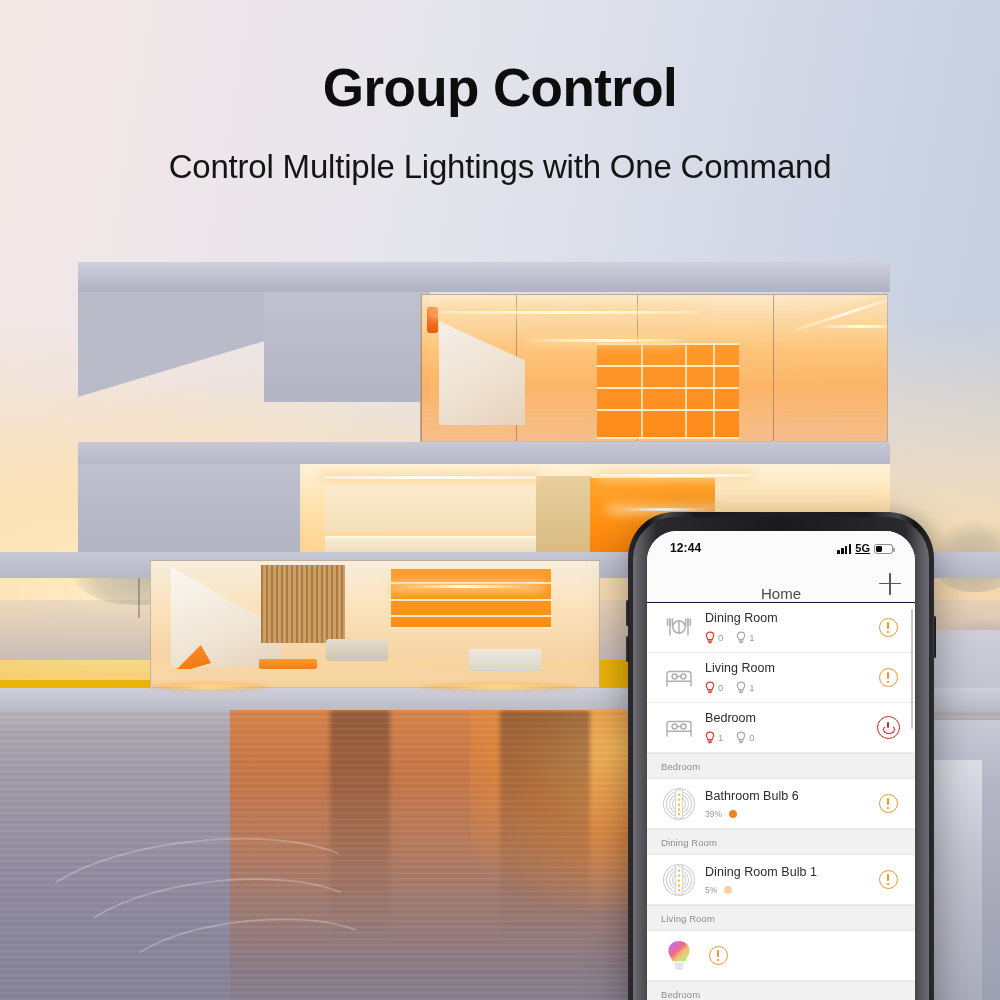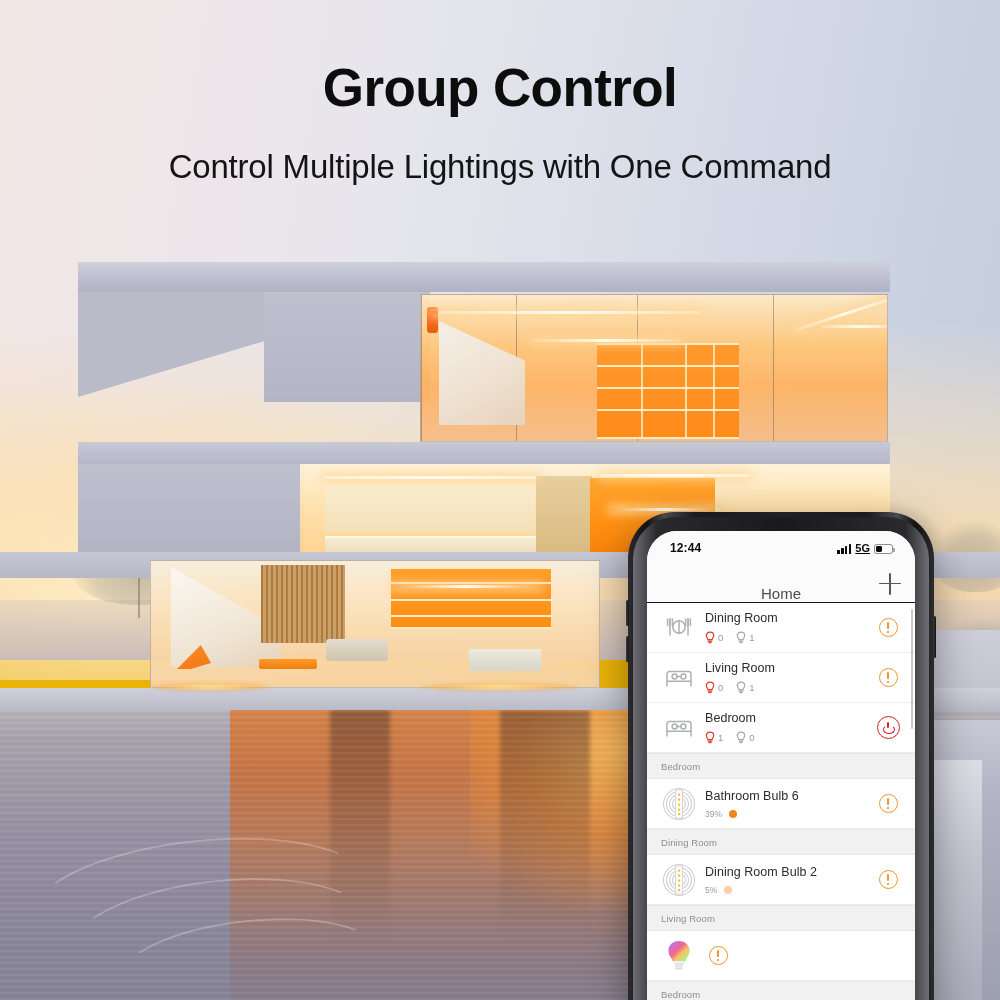--- a/index.html
+++ b/index.html
@@ -765,21 +765,21 @@
               <g fill="#f2c23c">
                 <rect x="16" y="6.5" width="2.2" height="2.2" rx="0.5"></rect>
                 <rect x="16" y="11.5" width="2.2" height="2.2" rx="0.5"></rect>
                 <rect x="16" y="16.5" width="2.2" height="2.2" rx="0.5"></rect>
                 <rect x="16" y="21.5" width="2.2" height="2.2" rx="0.5"></rect>
                 <rect x="16" y="26" width="2.2" height="2.2" rx="0.5"></rect>
               </g>
             </svg>
           </div>
           <div class="row-mid">
-            <div class="row-title">Dining Room Bulb 2</div>
+            <div class="row-title">Dining Room Bulb 1</div>
             <div class="dim-row">
               <span class="dim-pct">5%</span>
               <span class="dim-dot" style="background:#fbcfa4"></span>
             </div>
           </div>
           <div class="row-action">
             <div class="warn"></div>
           </div>
         </div>
 

